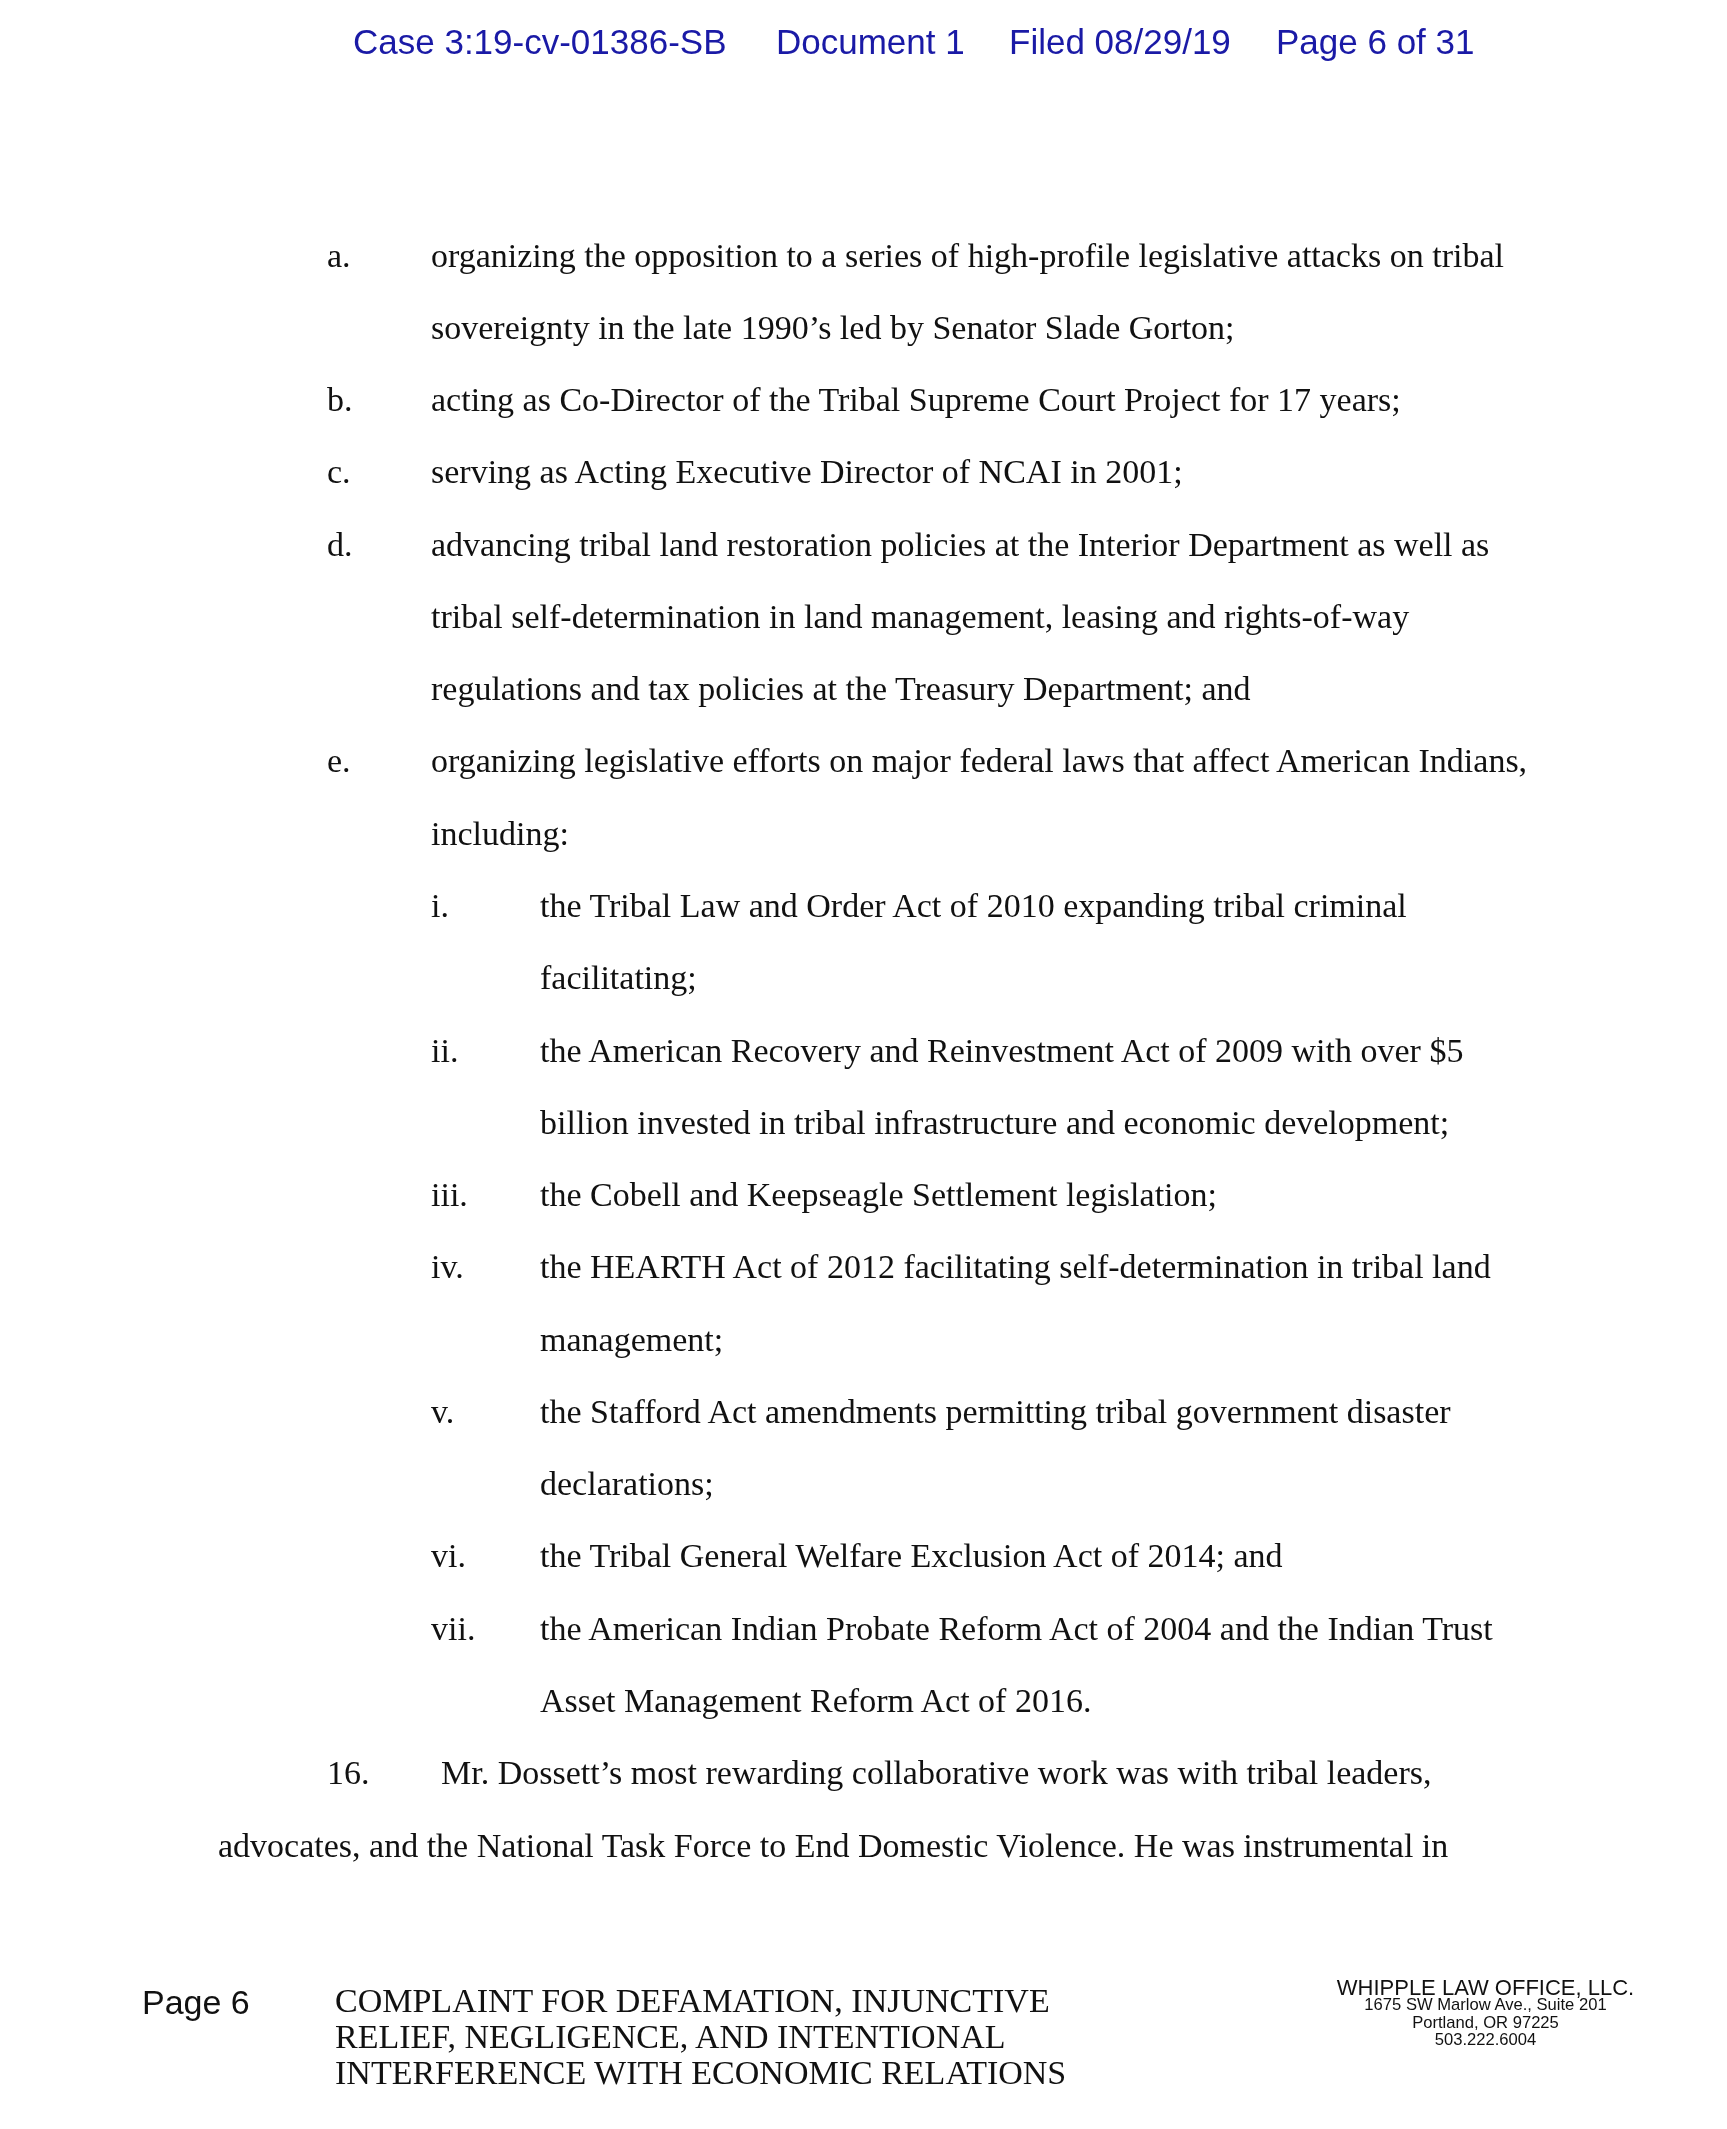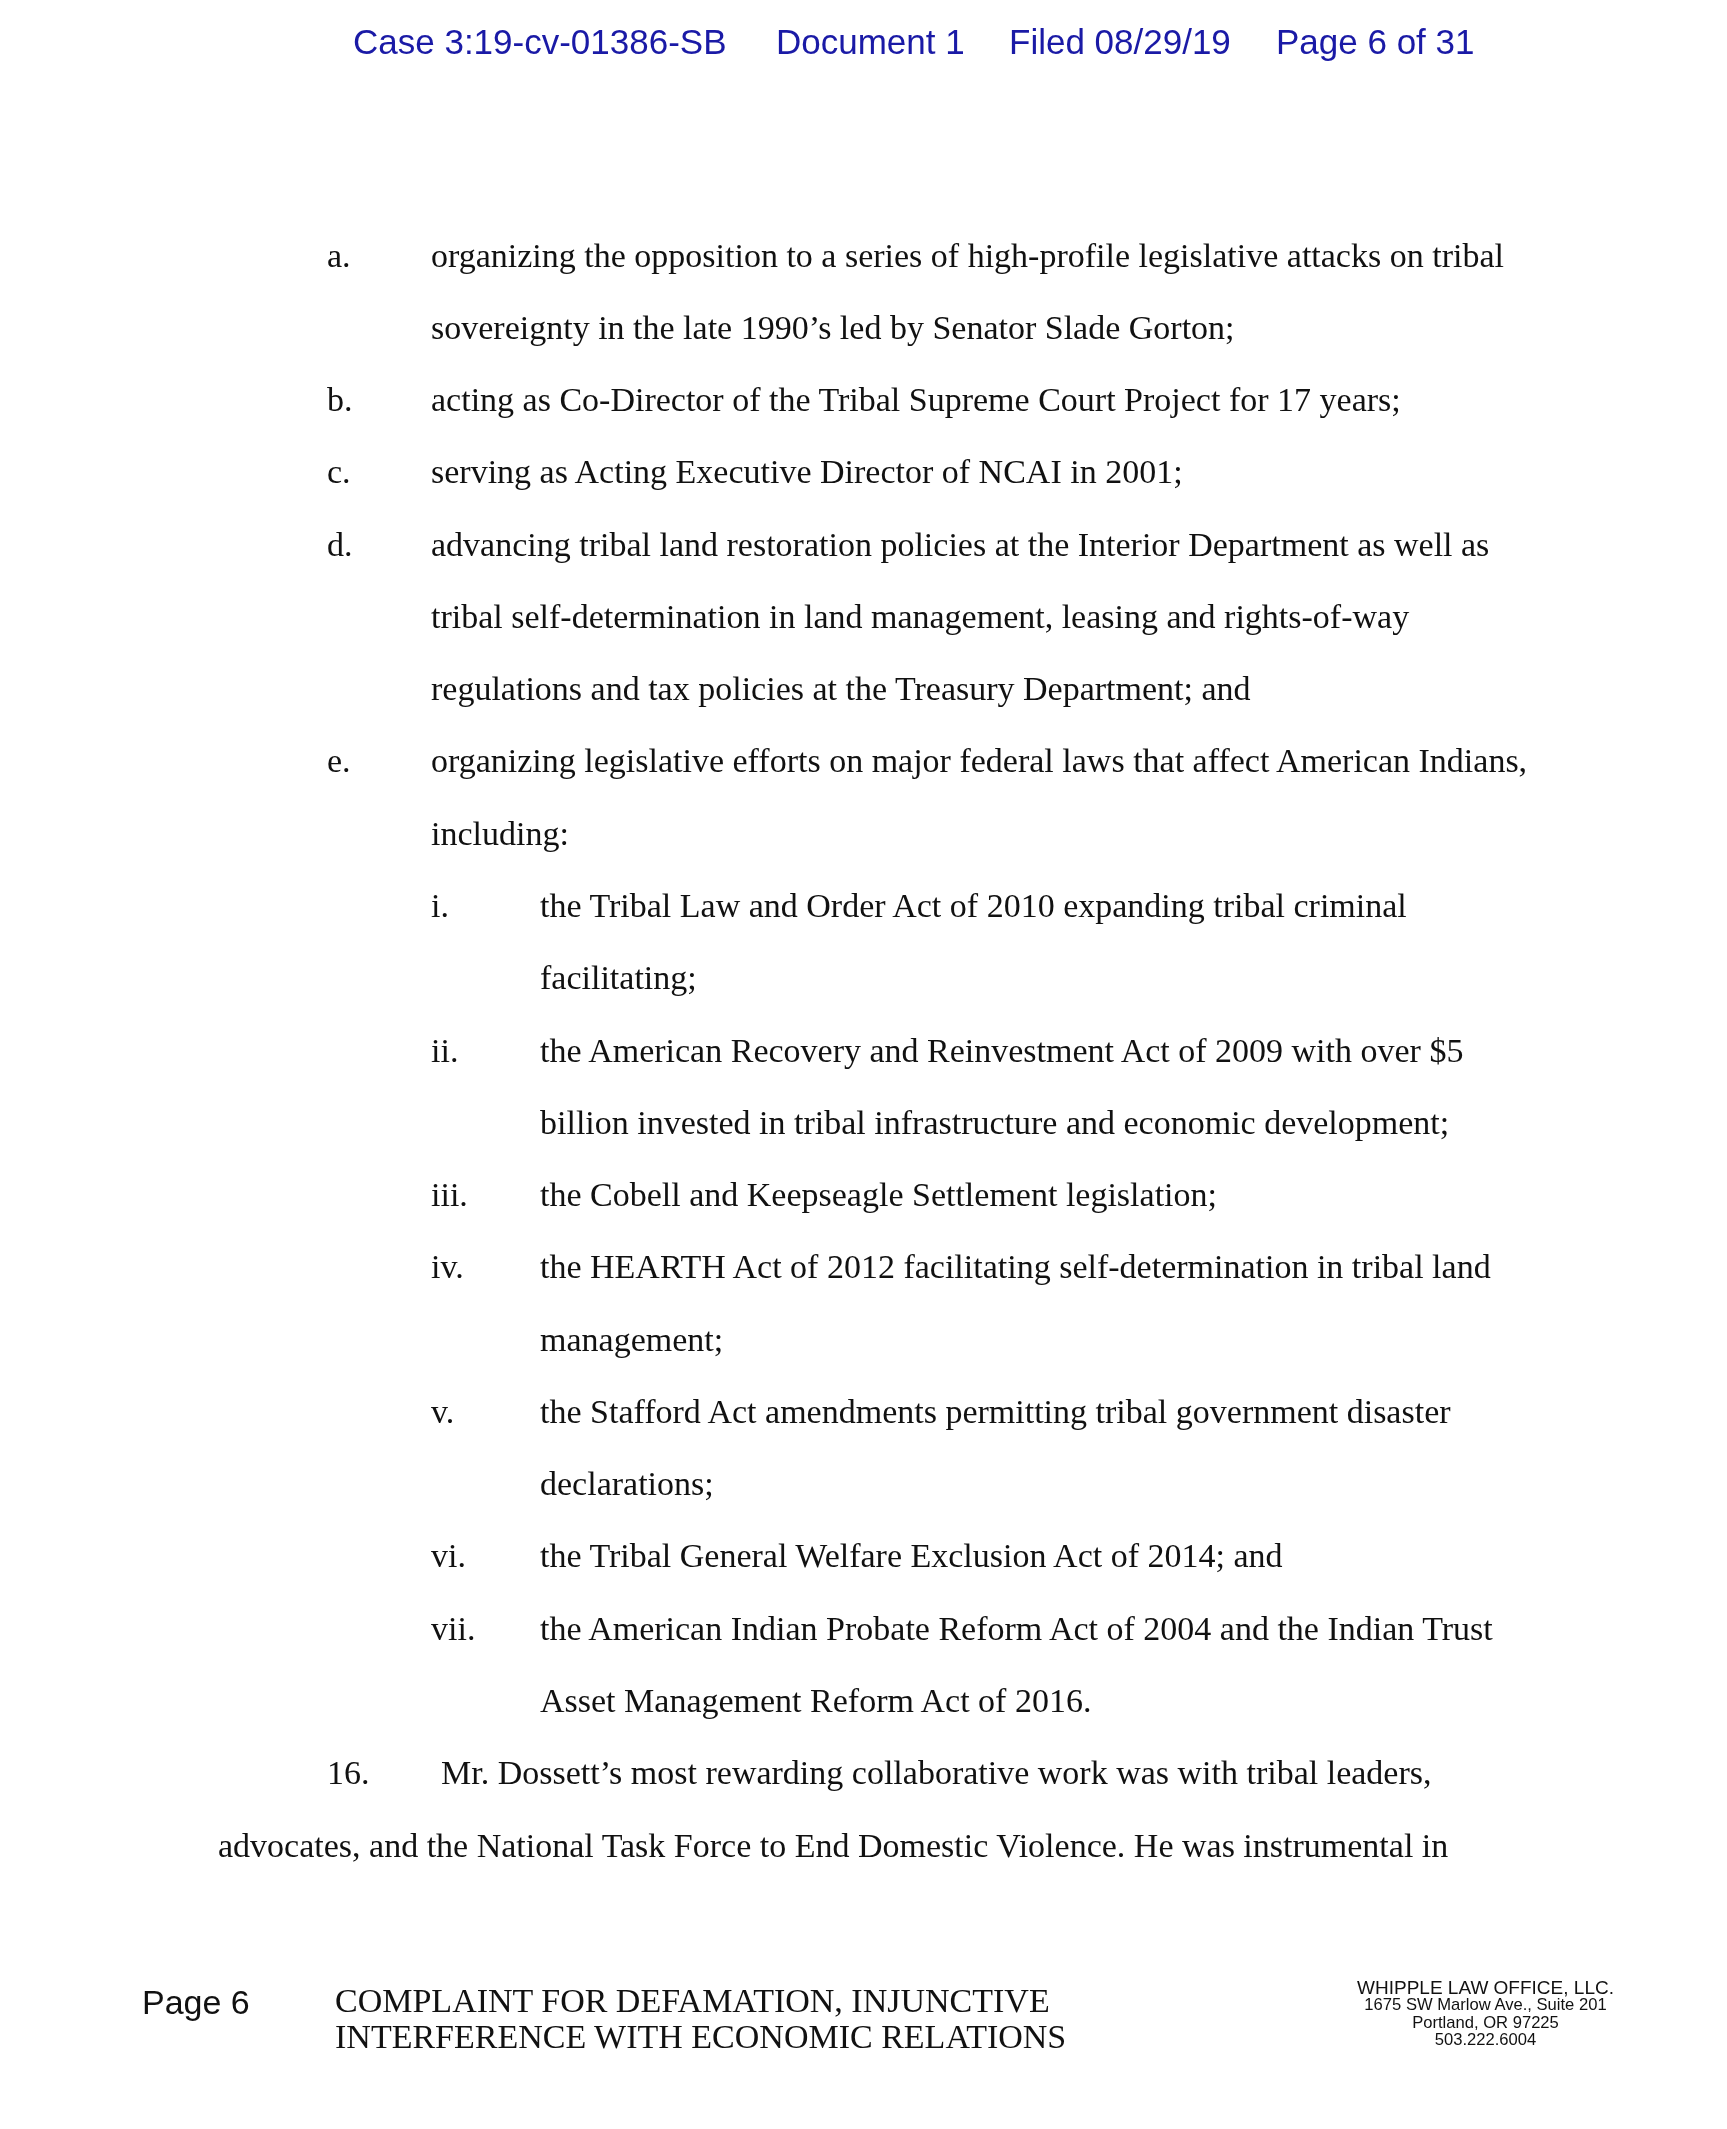--- a/index.html
+++ b/index.html
@@ -3,21 +3,21 @@
 <meta charset="utf-8">
 <style>
   html, body { margin:0; padding:0; background:#ffffff; }
   body { width:1727px; height:2129px; position:relative; overflow:hidden; }
   .hdr { position:absolute; top:10px; left:0; width:1727px; text-align:left; font-family:"Liberation Sans", sans-serif; font-size:35px; color:#1a1aa6; white-space:nowrap; }
   .hdr span { position:absolute; top:0;margin-top:12px; }
   .line { position:absolute; font-family:"Liberation Serif", serif; font-size:34px; color:#111; white-space:nowrap; line-height:1; }
   .foot-page { position:absolute; left:142px; top:1983px; font-family:Liberation Sans, sans-serif; font-size:34px; color:#111; }
   .foot-title { position:absolute; left:335px; top:1983px; font-family:"Liberation Serif", serif; font-size:34px; color:#111; line-height:36px; white-space:nowrap; }
   .firm { position:absolute; left:1330px; width:311px; top:1979px; text-align:center; font-family:"Liberation Sans", sans-serif; font-size:16.6px; color:#111; line-height:17.3px; }
-  .firm div:first-child { font-size:19px;text-align:center; }
+  .firm div:first-child { font-size:22px;text-align:center; }
 </style>
 </head>
 <body>
 
 <div class="hdr">
   <span style="left:353px">Case 3:19-cv-01386-SB</span>
   <span style="left:776px">Document 1</span>
   <span style="left:1009px">Filed 08/29/19</span>
   <span style="left:1276px">Page 6 of 31</span>
 </div>
@@ -67,20 +67,21 @@
 <div class="line" style="left:540px;top:1612px">the American Indian Probate Reform Act of 2004 and the Indian Trust</div>
 <div class="line" style="left:540px;top:1684px">Asset Management Reform Act of 2016.</div>
 
 <div class="line" style="left:327px;top:1756px">16.</div>
 <div class="line" style="left:441px;top:1756px">Mr. Dossett’s most rewarding collaborative work was with tribal leaders,</div>
 <div class="line" style="left:218px;top:1829px">advocates, and the National Task Force to End Domestic Violence.  He was instrumental in</div>
 
 <div class="foot-page">Page 6</div>
 <div class="foot-title">
   <div>COMPLAINT FOR DEFAMATION, INJUNCTIVE</div>
+  <div>RELIEF, NEGLIGENCE, AND INTENTIONAL</div>
   <div>INTERFERENCE WITH ECONOMIC RELATIONS</div>
 </div>
 <div class="firm">
   <div>WHIPPLE LAW OFFICE, LLC.</div>
   <div>1675 SW Marlow Ave., Suite 201</div>
   <div>Portland, OR 97225</div>
   <div>503.222.6004</div>
 </div>
 
 

